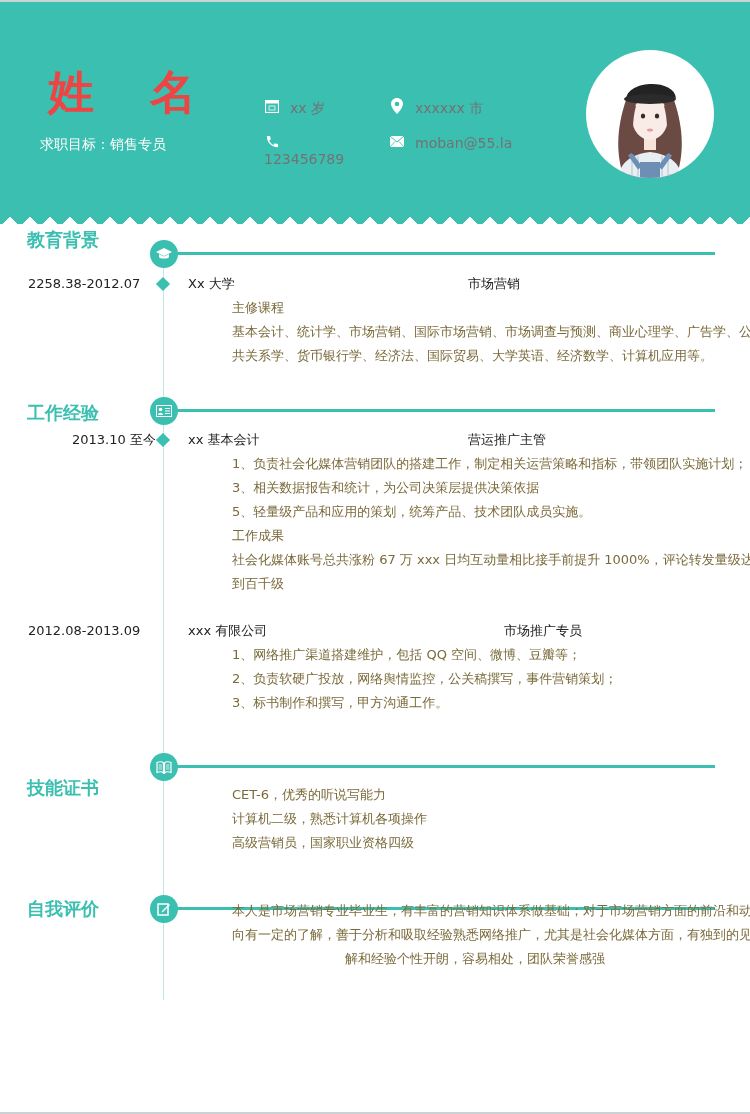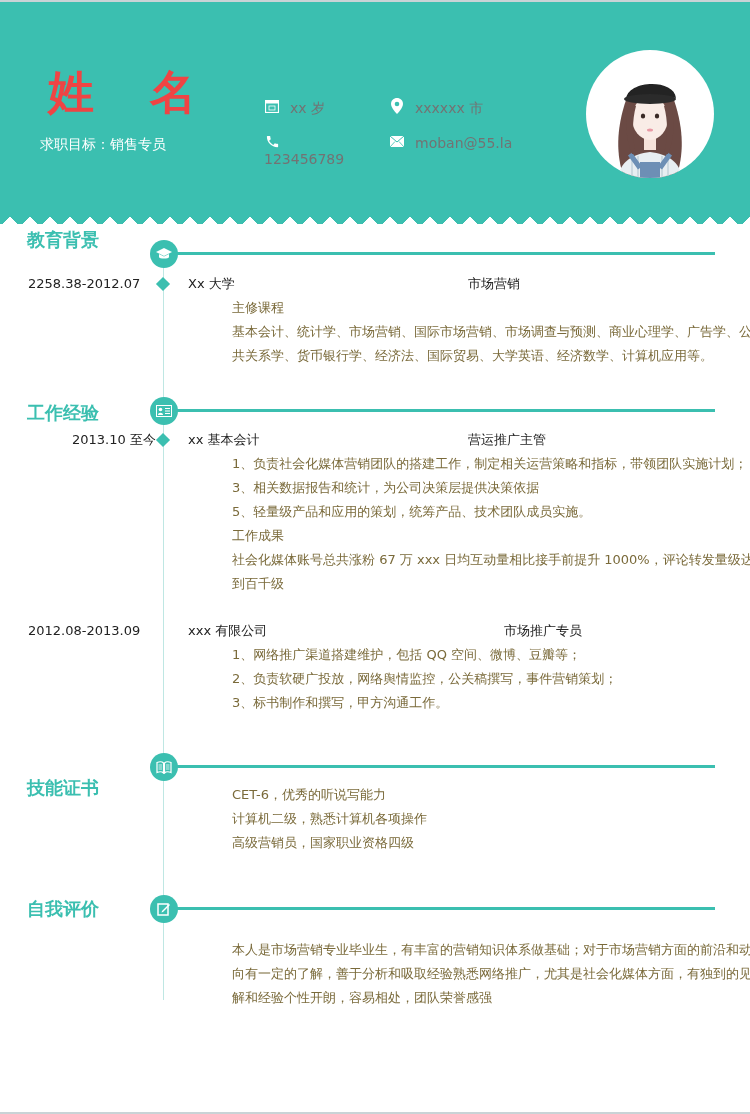--- a/index.html
+++ b/index.html
@@ -224,19 +224,19 @@
 </div>
 
 <div class="sec-title" style="top:897px;">自我评价</div>
 <div class="sec-icon" style="top:895px;">
   <svg width="14" height="14" viewBox="0 0 14 14">
       <rect x="1" y="2" width="10" height="11" fill="none" stroke="#fff" stroke-width="1.5"></rect>
       <path d="M5 9 L12 2 L13 3 L6 10 L4.5 10.5 Z" fill="#fff"></path>
     </svg>
 </div>
 <div class="sec-rule" style="top:907px;"></div>
-<div class="body-text" style="top:938px;">
+<div class="body-text" style="top:899px;text-align:center;">
   <div>本人是市场营销专业毕业生，有丰富的营销知识体系做基础；对于市场营销方面的前沿和动</div>
   <div>向有一定的了解，善于分析和吸取经验熟悉网络推广，尤其是社会化媒体方面，有独到的见</div>
   <div>解和经验个性开朗，容易相处，团队荣誉感强</div>
 </div>
 
 <div class="bottom-border"></div>
 
 </body></html>

